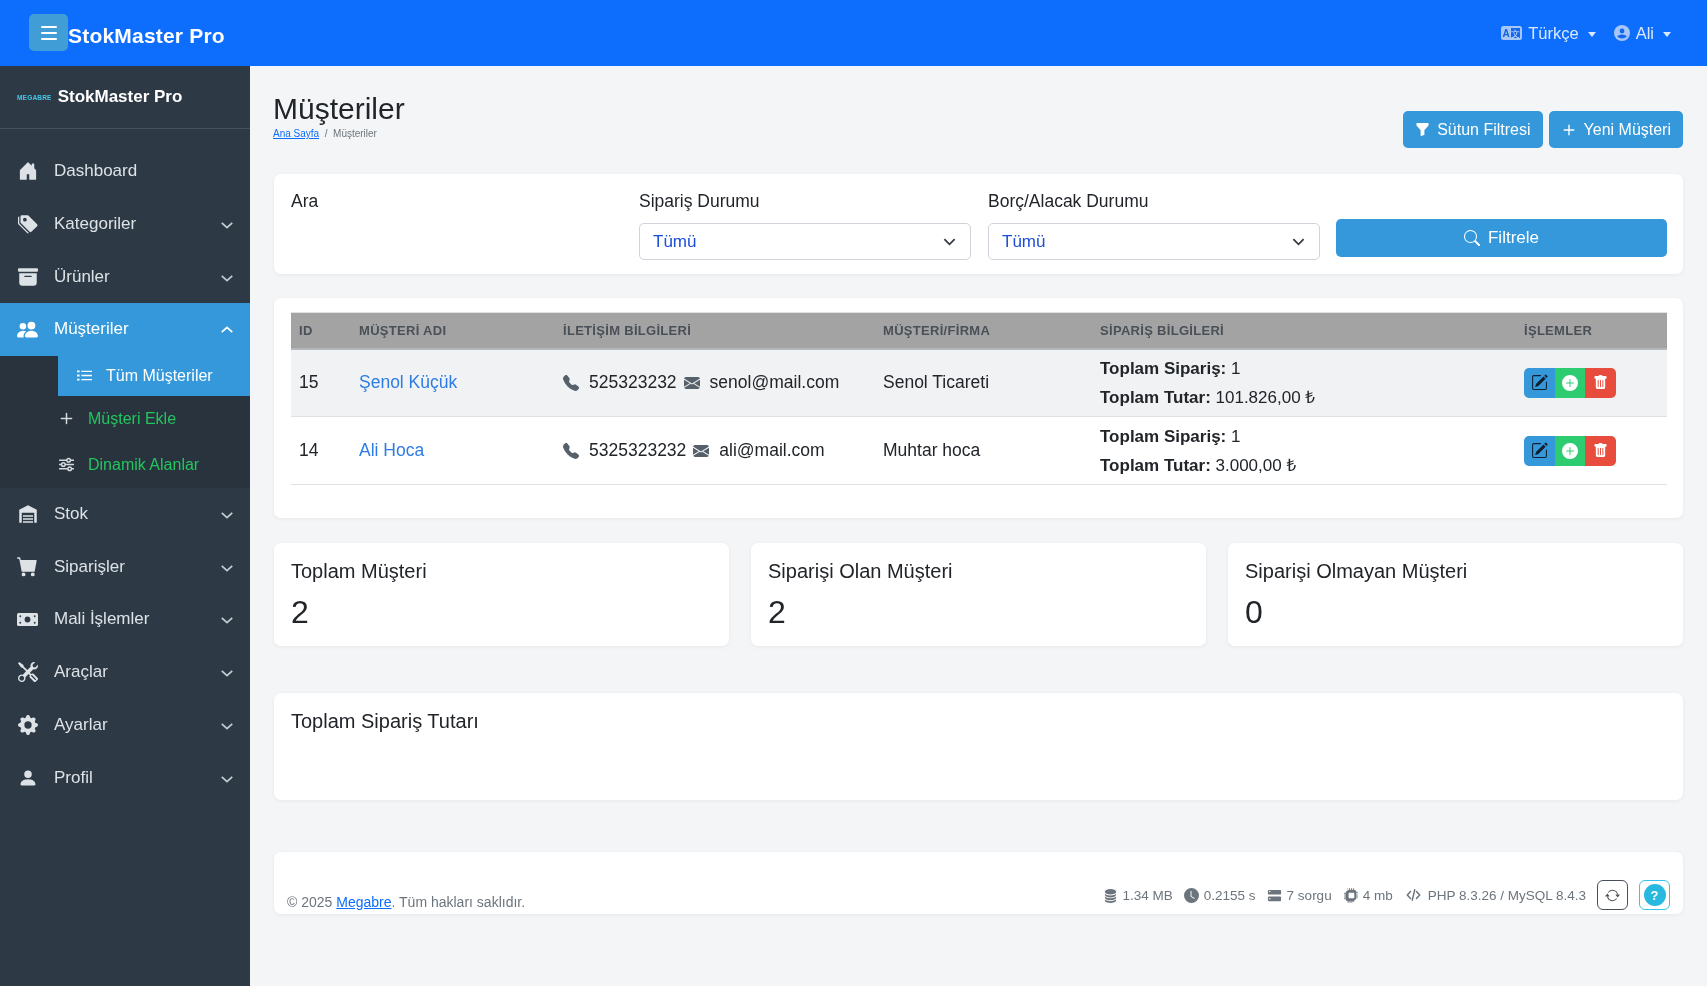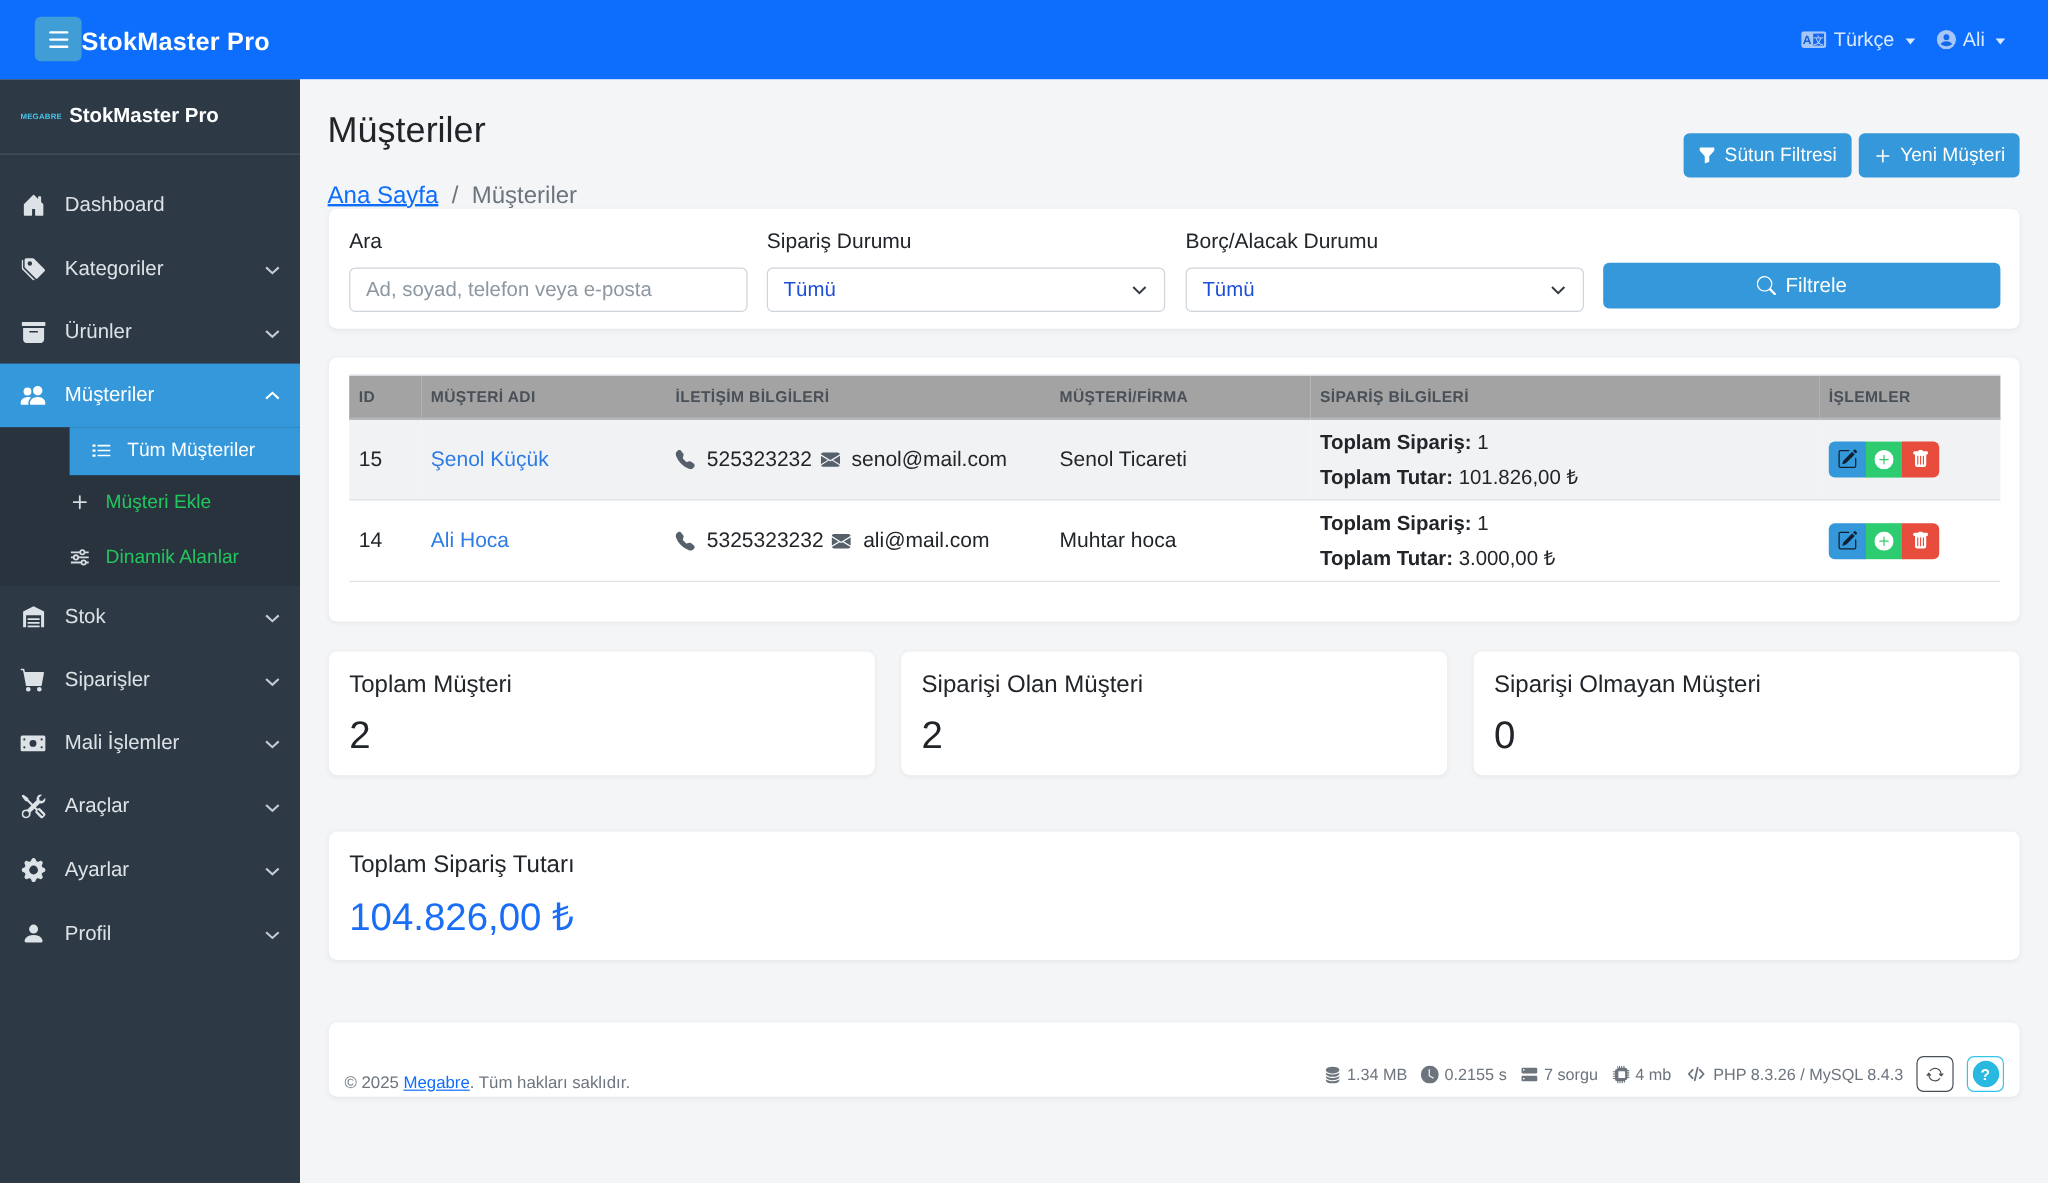--- a/index.html
+++ b/index.html
@@ -25,21 +25,21 @@
 .mi .chev{position:absolute;right:16px;top:50%;margin-top:-7px;width:14px;height:14px}
 .mi.active{background:#3498db;color:#fff}
 .submenu{background:#28333e;list-style:none}
 .smi{height:46px;display:flex;align-items:center;padding:0 17px 0 58px;color:#22c55e;font-size:16px}
 .smi .ic{width:17px;height:17px;margin-right:13px;flex:0 0 17px;display:flex;align-items:center;justify-content:center}
 .smi.active{background:#3498db;color:#fff;margin-left:58px;padding-left:18px}
 
 .content{position:absolute;left:250px;top:66px;width:1457px;height:920px}
 .page-head{position:absolute;left:23px;top:26px}
 .page-head h1{font-size:30px;font-weight:normal;color:#212529;font-weight:500}
-.crumbs{margin-top:26px;font-size:20px;color:#6c757d}
+.crumbs{margin-top:2px;font-size:10px;color:#6c757d}
 .crumbs a{color:#0d6efd;text-decoration:underline}
 .head-btns{position:absolute;right:24px;top:45px;display:flex;gap:6px}
 .btn-blue{background:#3498db;color:#fff;font-size:16px;height:37px;display:flex;align-items:center;gap:7px;padding:0 12px;border-radius:5px}
 
 .card{background:#fff;border-radius:7px;box-shadow:0 1px 4px rgba(0,0,0,.06);position:absolute}
 .filter-card{left:24px;top:108px;width:1409px;height:100px;padding:17px}
 .fcol{position:absolute;top:17px}
 .flabel{font-size:17.5px;color:#212529;margin-bottom:11px}
 .finput{width:332px;height:37px;border:1px solid #ced4da;border-radius:5px;background:#fff;display:flex;align-items:center;padding:0 13px;font-size:17px;color:#8d97a1}
 .fselect{width:332px;height:37px;border:1px solid #ced4da;border-radius:5px;background:#fff;display:flex;align-items:center;justify-content:space-between;padding:0 13px;font-size:17px;color:#1d4ed8}
@@ -228,21 +228,20 @@
     <div class="btn-blue"><svg width="15" height="15" viewBox="0 0 16 16" fill="#fff">
           <path d="M1.5 1.5A.5.5 0 0 1 2 1h12a.5.5 0 0 1 .5.5v2a.5.5 0 0 1-.128.334L10 8.692V13.5a.5.5 0 0 1-.342.474l-3 1A.5.5 0 0 1 6 14.5V8.692L1.628 3.834A.5.5 0 0 1 1.5 3.5v-2z"></path>
         </svg>Sütun Filtresi</div>
     <div class="btn-blue"><svg width="16" height="16" viewBox="0 0 16 16" fill="#fff">
           <path d="M8 2.5a.7.7 0 0 1 .7.7v4.1h4.1a.7.7 0 0 1 0 1.4H8.7v4.1a.7.7 0 0 1-1.4 0V8.7H3.2a.7.7 0 0 1 0-1.4h4.1V3.2A.7.7 0 0 1 8 2.5z"></path>
         </svg>Yeni Müşteri</div>
   </div>
   <div class="card filter-card">
     <div class="fcol" style="left:17px">
       <div class="flabel">Ara</div>
-      <div class="finput">Ad, soyad, telefon veya e-posta</div>
     </div>
     <div class="fcol" style="left:365px">
       <div class="flabel">Sipariş Durumu</div>
       <div class="fselect">
           <span>Tümü</span>
           <svg width="15" height="15" viewBox="0 0 16 16" fill="none" stroke="#343a40" stroke-width="1.8">
             <path d="M2.5 5.5 8 11l5.5-5.5"></path>
           </svg>
         </div>
     </div>
@@ -382,21 +381,20 @@
   <div class="card stat2">
       <div class="stat-label">Siparişi Olan Müşteri</div>
       <div class="stat-num">2</div>
     </div>
   <div class="card stat3">
       <div class="stat-label">Siparişi Olmayan Müşteri</div>
       <div class="stat-num">0</div>
     </div>
   <div class="card big-card">
       <div class="stat-label">Toplam Sipariş Tutarı</div>
-      <div class="big-num">104.826,00 ₺</div>
     </div>
   <div class="card footer">
     <div>© 2025 <a href="#">Megabre</a>. Tüm hakları saklıdır.</div>
     <div class="f-right">
       <div class="f-item">
           <svg width="15" height="15" viewBox="0 0 16 16" fill="#6c757d">
             <path d="M3.904 1.777C4.978 1.289 6.427 1 8 1s3.022.289 4.096.777C13.125 2.245 14 2.993 14 4s-.875 1.755-1.904 2.223C11.022 6.711 9.573 7 8 7s-3.022-.289-4.096-.777C2.875 5.755 2 5.007 2 4s.875-1.755 1.904-2.223Z"></path>
             <path d="M2 6.161V7c0 1.007.875 1.755 1.904 2.223C4.978 9.71 6.427 10 8 10s3.022-.289 4.096-.777C13.125 8.755 14 8.007 14 7v-.839c-.457.432-1.004.751-1.49.972C11.278 7.693 9.682 8 8 8s-3.278-.307-4.51-.867c-.486-.22-1.033-.54-1.49-.972Z"></path>
             <path d="M2 9.161V10c0 1.007.875 1.755 1.904 2.223C4.978 12.711 6.427 13 8 13s3.022-.289 4.096-.777C13.125 11.755 14 11.007 14 10v-.839c-.457.432-1.004.751-1.49.972-1.232.56-2.828.867-4.51.867s-3.278-.307-4.51-.867c-.486-.22-1.033-.54-1.49-.972Z"></path>
             <path d="M2 12.161V13c0 1.007.875 1.755 1.904 2.223C4.978 15.711 6.427 16 8 16s3.022-.289 4.096-.777C13.125 14.755 14 14.007 14 13v-.839c-.457.432-1.004.751-1.49.972-1.232.56-2.828.867-4.51.867s-3.278-.307-4.51-.867c-.486-.22-1.033-.54-1.49-.972Z"></path>

